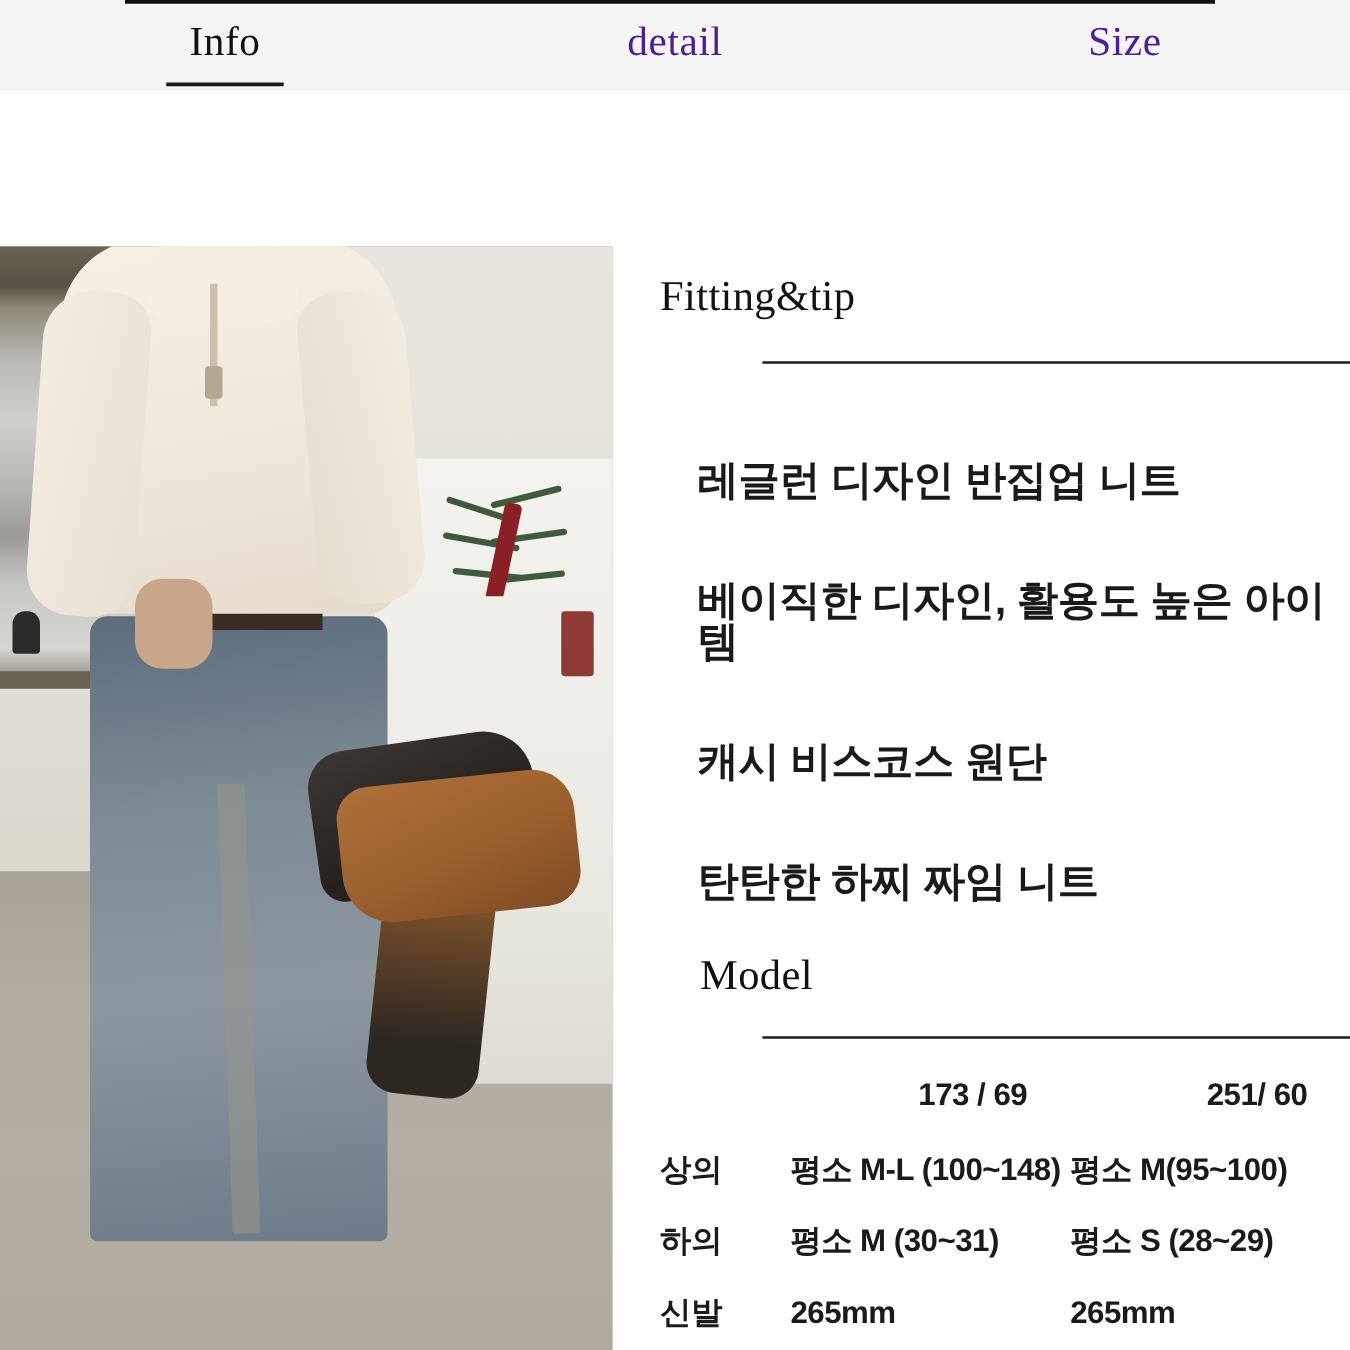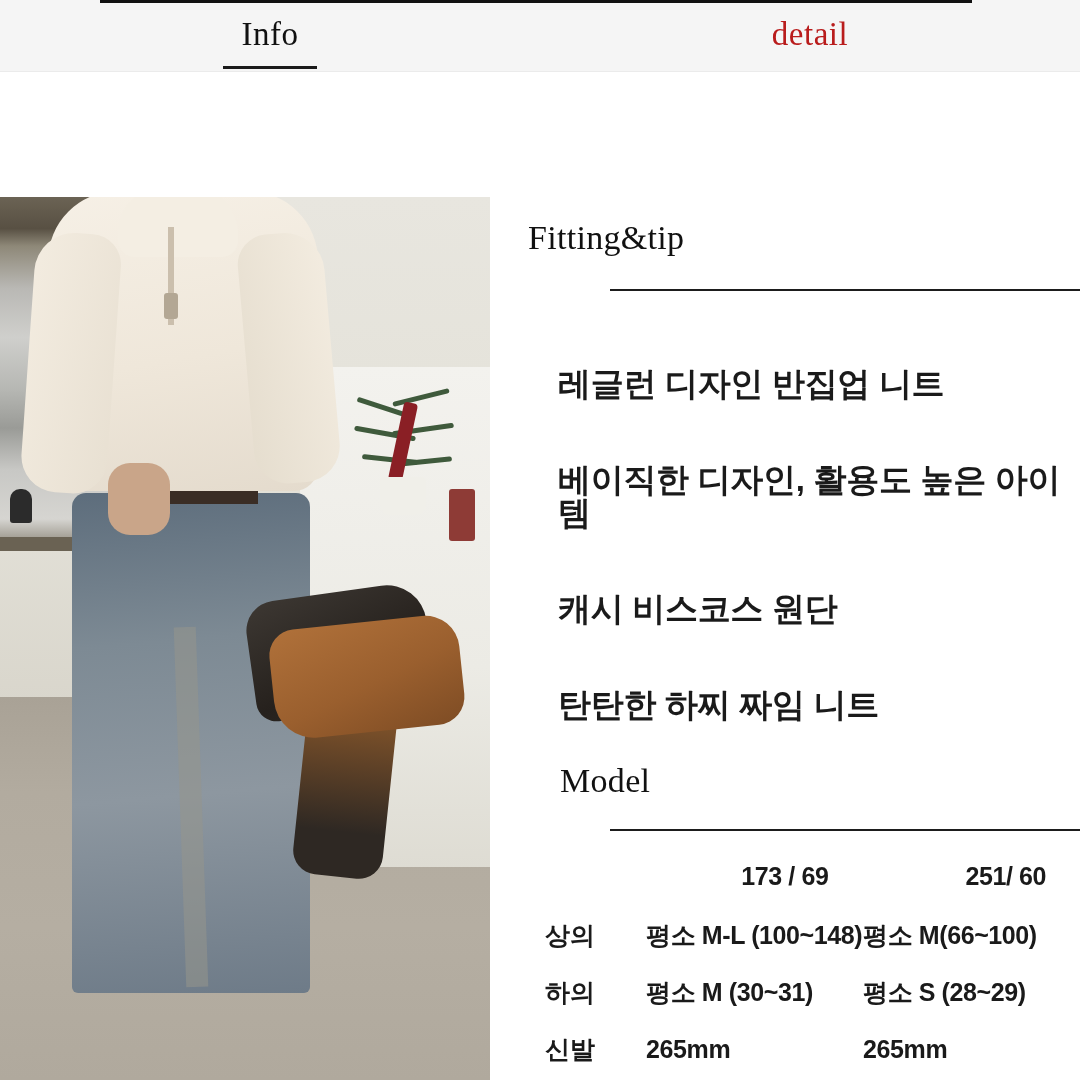--- a/index.html
+++ b/index.html
@@ -43,21 +43,21 @@
   .tab {
     flex: 1 1 0;
     text-align: center;
     font-family: "Liberation Serif", serif;
     font-size: 33px;
     letter-spacing: 0.5px;
     position: relative;
     padding-bottom: 4px;
   }
   .tab.active { color: #111111; }
-  .tab.inactive { color: #b91c1c; }
+  .tab.inactive { color: #4c1d95; }
   .tab .tab-underline {
     position: absolute;
     left: 50%;
     transform: translateX(-50%);
     bottom: -12px;
     width: 94px;
     height: 3px;
     background: #1a1a1a;
   }
 
@@ -313,21 +313,20 @@
     position: absolute;
     left: 38px; top: 790px;
     width: 552px;
   }
   .mt-row { display: flex; align-items: baseline; height: 57px; }
   .mt-label {
     width: 110px;
     font-weight: bold;
     font-size: 25px;
     color: #1a1a1a;
-    margin-left: 17px;
   }
   .mt-cell {
     width: 236px;
     font-weight: bold;
     font-size: 25px;
     color: #1a1a1a;
     letter-spacing: -0.4px;
   }
   .mt-head .mt-cell {
     text-align: right;
@@ -343,20 +342,23 @@
 
     <div class="tab active">
       <span>Info</span>
       <span class="tab-underline"></span>
     </div>
 
     <div class="tab inactive">
       <span>detail</span>
     </div>
 
+    <div class="tab inactive">
+      <span>Size</span>
+    </div>
 
   </div>
 </div>
 
 <div class="content">
 
   <div class="photo">
     <div class="photo-scene">
       <div class="wall"></div>
       <div class="floor"></div>
@@ -420,21 +422,21 @@
 
       <div class="mt-row mt-head">
         <div class="mt-label"></div>
         <div class="mt-cell">173 / 69</div>
         <div class="mt-cell">251/ 60</div>
       </div>
 
       <div class="mt-row">
         <div class="mt-label">상의</div>
         <div class="mt-cell">평소 M-L (100~148)</div>
-        <div class="mt-cell">평소 M(66~100)</div>
+        <div class="mt-cell">평소 M(95~100)</div>
       </div>
 
       <div class="mt-row">
         <div class="mt-label">하의</div>
         <div class="mt-cell">평소 M (30~31)</div>
         <div class="mt-cell">평소 S (28~29)</div>
       </div>
 
       <div class="mt-row">
         <div class="mt-label">신발</div>

